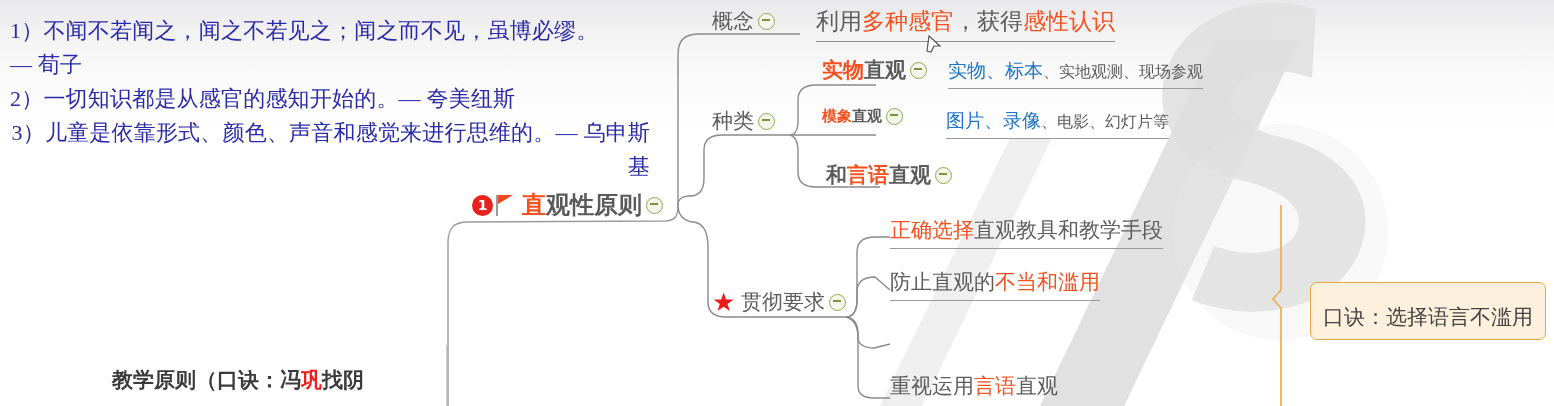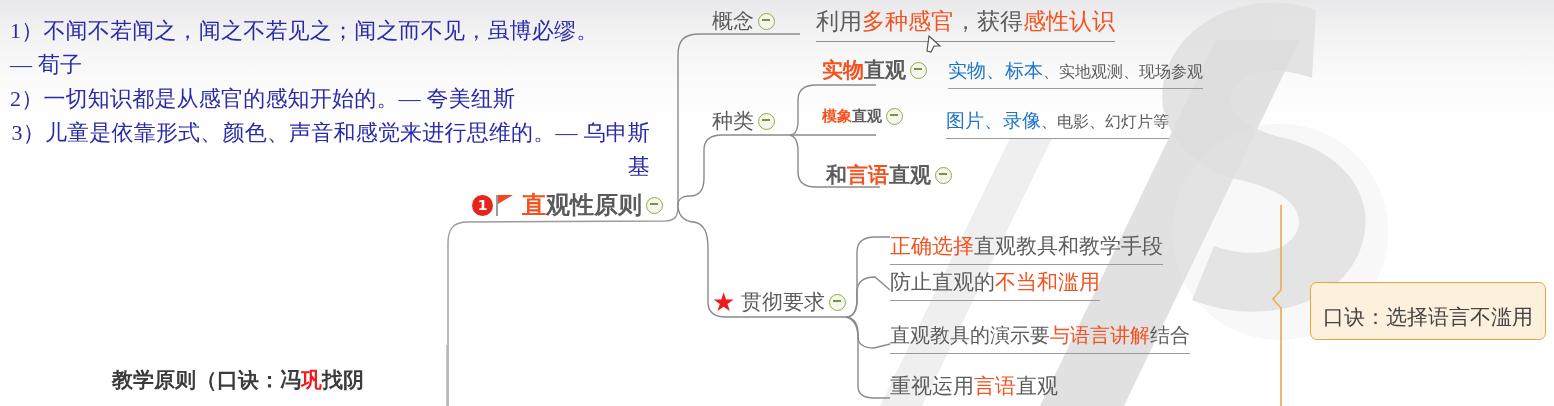--- a/index.html
+++ b/index.html
@@ -78,21 +78,21 @@
   
   #n-shiwu{left:822px;top:56px;font-size:21px;font-weight:bold;}
   #n-moxiang{left:822px;top:106px;font-size:15px;font-weight:bold;}
   #n-yanyu{left:826px;top:161px;font-size:21px;font-weight:bold;}
   
   .leaf{position:absolute;white-space:nowrap;padding-bottom:4px;border-bottom:1.2px solid #9a9a9a;}
   #l-gainian{left:816px;top:6px;font-size:23px;border-bottom-color:#8e8e8e;}
   #l-shiwu{left:948px;top:58px;font-size:19px;}
   #l-moxiang{left:946px;top:108px;font-size:19px;}
   #l-yanyu{left:982px;top:162px;font-size:20px;border-bottom-color:#a6a6a6;}
-  #l-g1{left:890px;top:216px;font-size:21px;margin-top:16px;}
+  #l-g1{left:890px;top:216px;font-size:21px;}
   #l-g2{left:890px;top:268px;font-size:21px;}
   #l-g3{left:890px;top:322px;font-size:20px;}
   #l-g4{left:890px;top:372px;font-size:21px;border-bottom:none;}
   
   .sm{font-size:16px;}
   
   #callout{
     position:absolute;left:1310px;top:282px;
     background:#fdf1dd;border:1.6px solid #e8a63c;border-radius:7px;
     padding:20px 12px 8px 12px;font-size:21px;color:#444;white-space:nowrap;
@@ -197,23 +197,20 @@
   <div class="node" id="n-guanche">
     <span class="star">★</span><span class="t gy">贯彻要求</span><span class="tog"></span>
   </div>
 
   <div class="leaf" id="l-g1">
     <span class="or">正确选择</span><span class="gy">直观教具和教学手段</span>
   </div>
   <div class="leaf" id="l-g2">
     <span class="gy">防止直观的</span><span class="or">不当和滥用</span>
   </div>
-  <div class="leaf" id="l-g3">
-    <span class="gy">直观教具的演示要</span><span class="or">与语言讲解</span><span class="gy">结合</span>
-  </div>
   <div class="leaf" id="l-g4">
     <span class="gy">重视运用</span><span class="or">言语</span><span class="gy">直观</span>
   </div>
 
   <div id="callout">
     <span>口诀：选择语言不滥用</span>
   </div>
 
   <div id="bottom-label">
     <span>教学原则（口诀：冯</span><span class="hl">巩</span><span>找阴</span>

